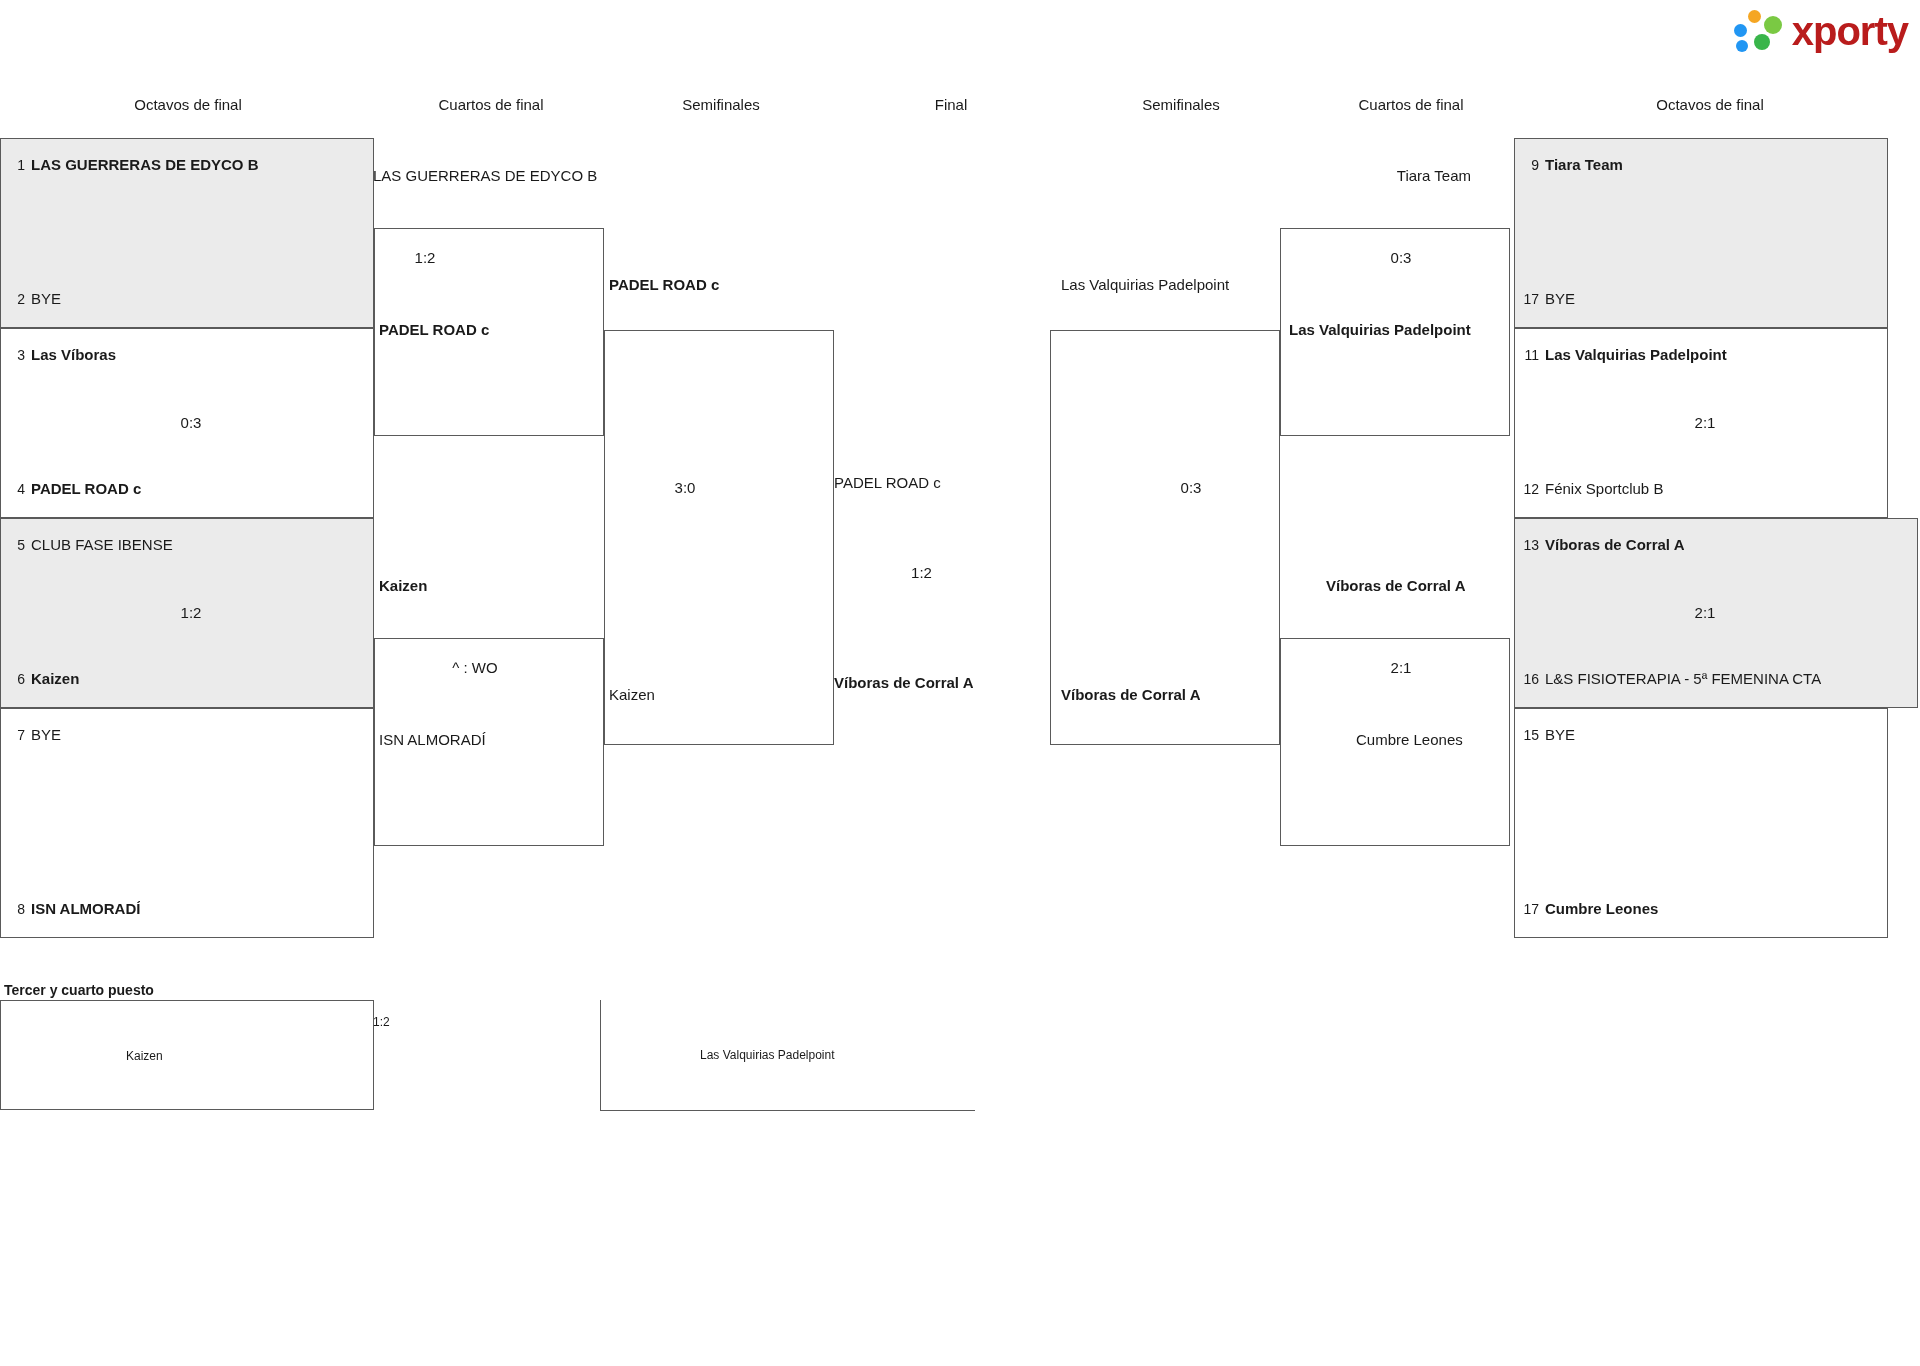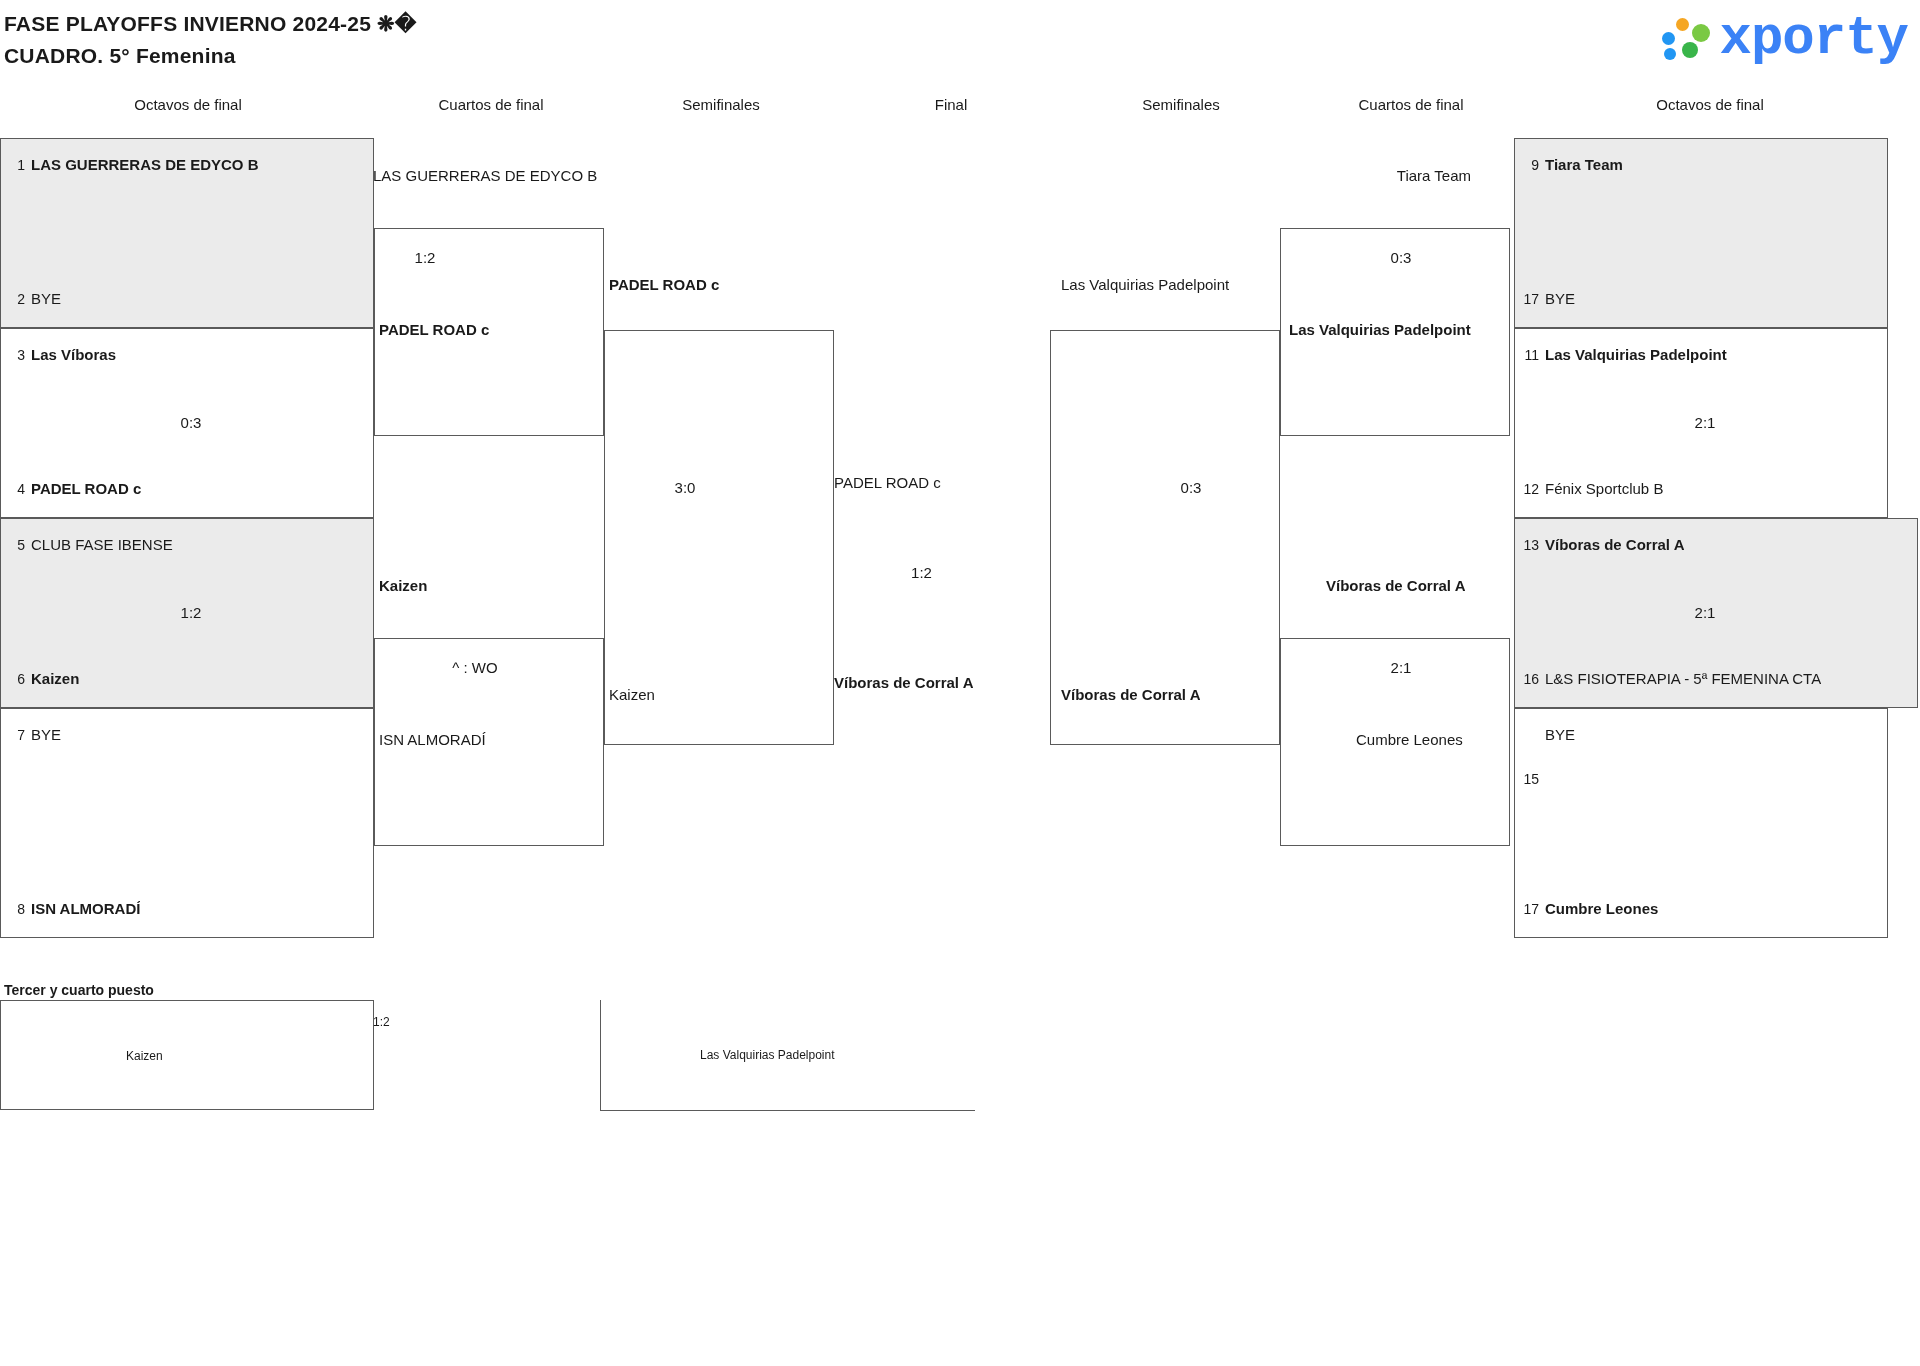--- a/index.html
+++ b/index.html
@@ -43,25 +43,24 @@
   .logo-mark {
     position: relative;
     width: 50px;
     height: 46px;
   }
   .dot {
     position: absolute;
     border-radius: 50%;
   }
   .logo-text {
-    font-size: 54px;
-    font-weight: bold;
-    color: #3b82f6;
+    font-size: 40px;
+    font-weight: bold;
+    color: #b91c1c;
     letter-spacing: -1px;
-    font-family: Liberation Mono, monospace;
   }
 
   
   .round-label {
     position: absolute;
     top: 96px;
     font-size: 15px;
     text-align: center;
     color: #1a1a1a;
   }
@@ -126,22 +125,20 @@
   .vline {
     position: absolute;
     border-left: 1px solid #5a5a5a;
   }
 </style>
 </head>
 <body>
 
 <div class="page">
 
-  <div class="title">FASE PLAYOFFS INVIERNO 2024-25 ❋�
-CUADRO. 5° Femenina</div>
 
   <div class="logo">
     <div class="logo-mark">
       <div class="dot" style="left:0px;  top:16px; width:13px; height:13px; background:#2196f3;"></div>
       <div class="dot" style="left:14px; top:2px;  width:13px; height:13px; background:#f5a623;"></div>
       <div class="dot" style="left:30px; top:8px;  width:18px; height:18px; background:#7ac943;"></div>
       <div class="dot" style="left:2px;  top:32px; width:12px; height:12px; background:#2196f3;"></div>
       <div class="dot" style="left:20px; top:26px; width:16px; height:16px; background:#39b54a;"></div>
     </div>
     <div class="logo-text">xporty</div>
@@ -247,21 +244,21 @@
 
   <div class="box shaded" style="left:1514px; top:518px; width:404px; height:190px;">
     <div class="seed" style="left:2px;  top:18px;">13</div>
     <div class="team bold" style="left:30px; top:17px;">Víboras de Corral A</div>
     <div class="score" style="left:120px; top:85px; width:140px;">2:1</div>
     <div class="seed" style="left:2px;  top:152px;">16</div>
     <div class="team" style="left:30px; top:151px;">L&amp;S FISIOTERAPIA - 5ª FEMENINA CTA</div>
   </div>
 
   <div class="box" style="left:1514px; top:708px; width:374px; height:230px;">
-    <div class="seed" style="left:2px;  top:18px;margin-top:44px;">15</div>
+    <div class="seed" style="left:2px;  top:18px;">15</div>
     <div class="team" style="left:30px; top:17px;">BYE</div>
     <div class="score" style="left:120px; top:105px; width:140px;"></div>
     <div class="seed" style="left:2px;  top:192px;">17</div>
     <div class="team bold" style="left:30px; top:191px;">Cumbre Leones</div>
   </div>
 
   <div class="third-title">Tercer y cuarto puesto</div>
 
   <div class="box" style="left:0px; top:1000px; width:374px; height:110px;">
     <div class="small-team" style="left:125px; top:48px;">Kaizen</div>

